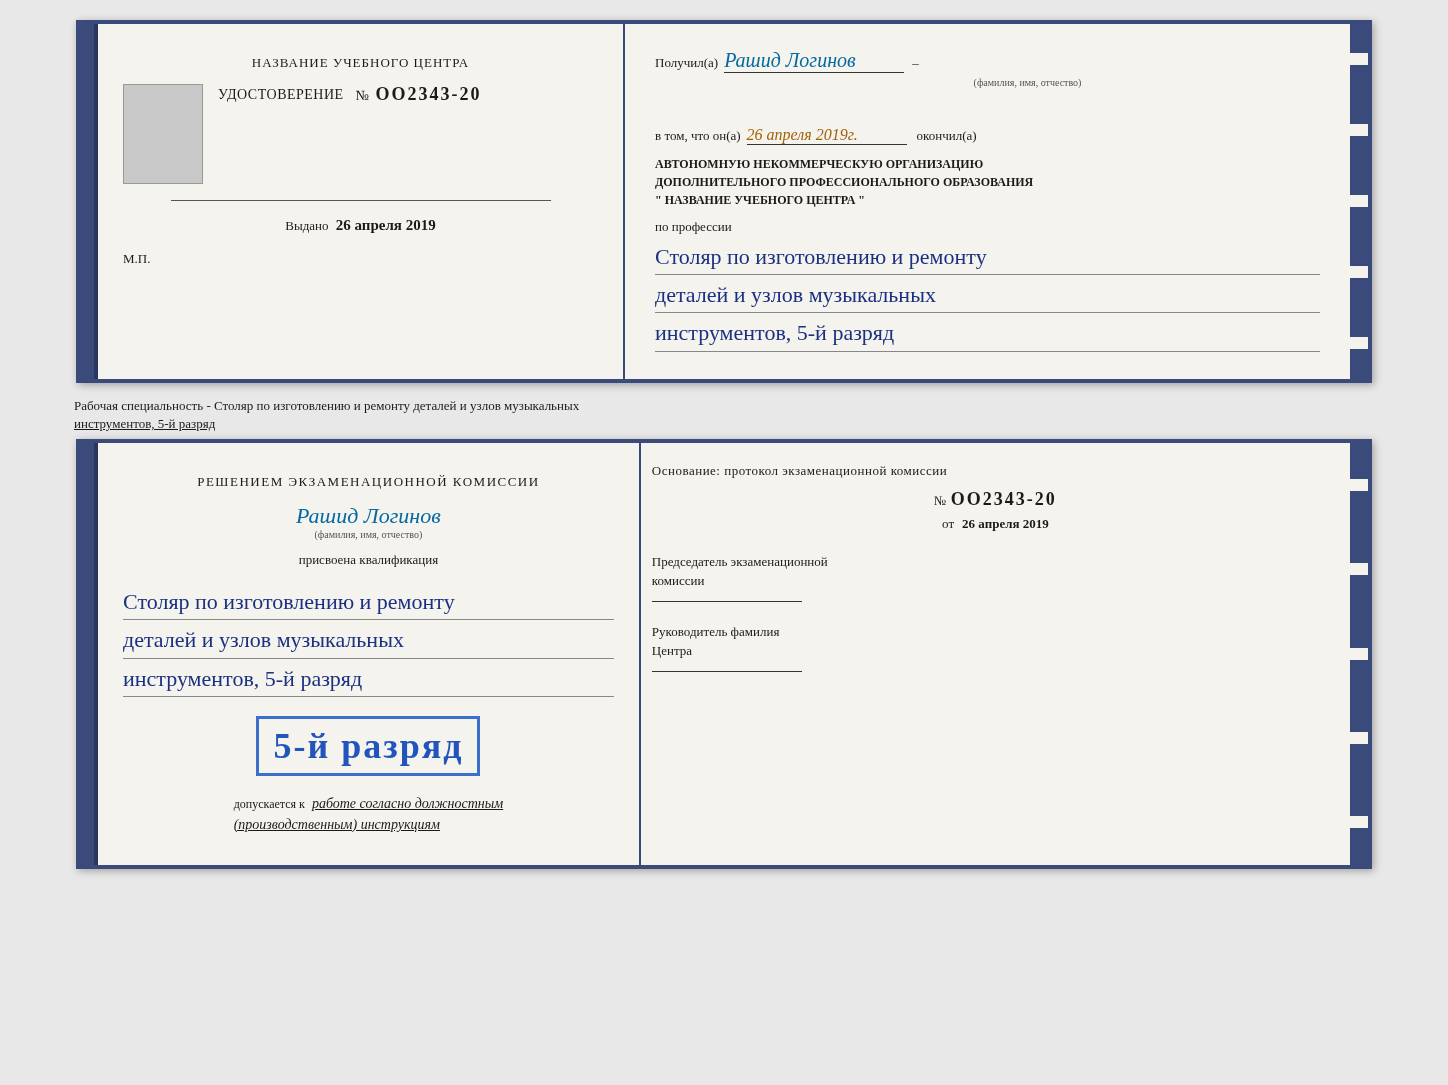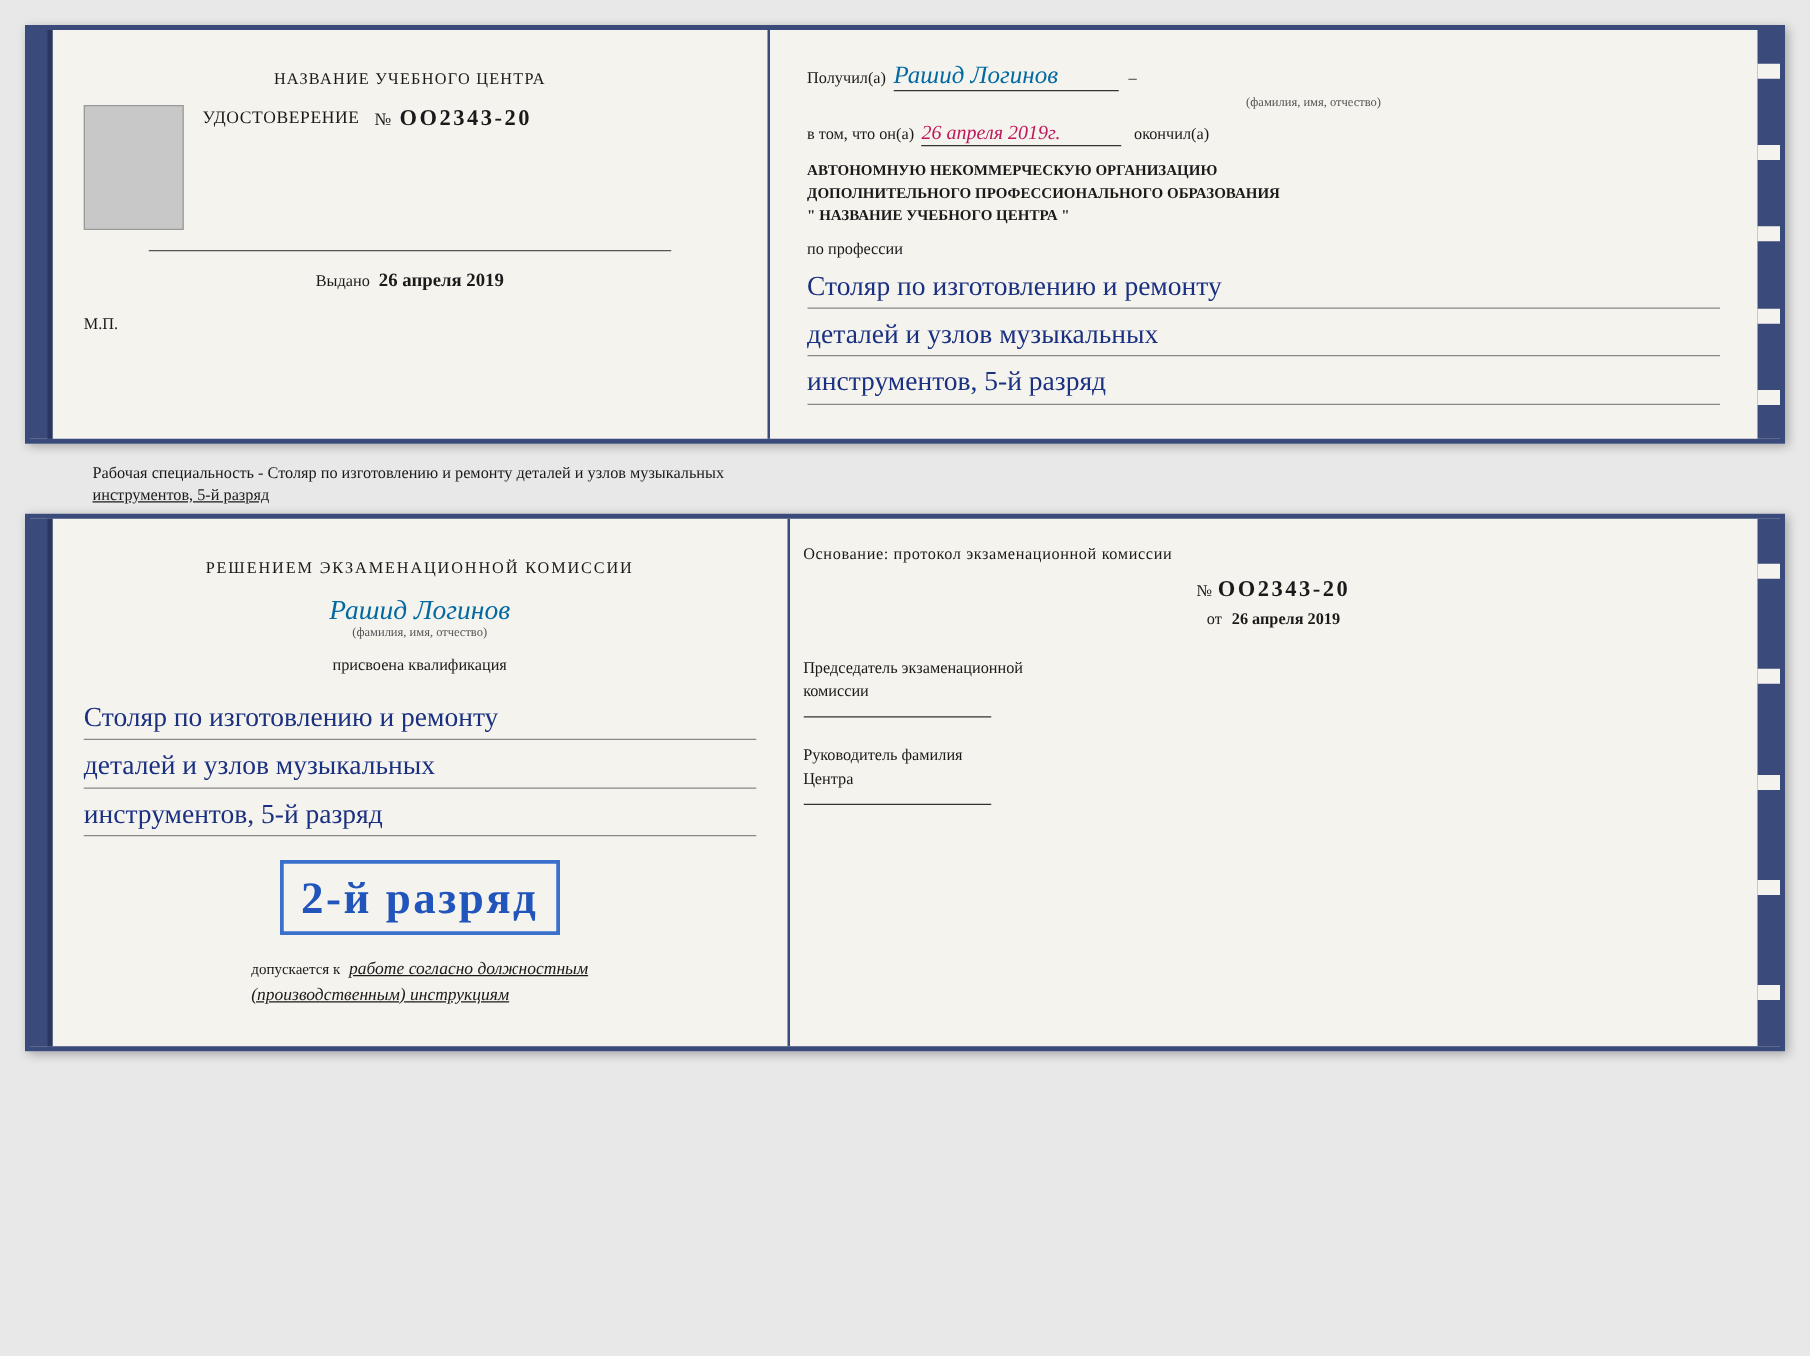--- a/index.html
+++ b/index.html
@@ -9,21 +9,21 @@
       display: flex;
       flex-direction: column;
       align-items: center;
       padding: 20px;
       min-height: 1085px;
       width: 1448px;
     }
 
     
     .document-wrapper {
-      width: 1408px;
+      width: 1296px;
       margin-bottom: 8px;
     }
 
     .document-card {
       display: flex;
       border: 4px solid #3a4a7a;
       background: #f5f3ee;
       position: relative;
       box-shadow: 2px 2px 8px rgba(0,0,0,0.3);
     }
@@ -157,22 +157,23 @@
       font-family: 'Brush Script MT', cursive, Georgia, serif;
       font-size: 20px;
       color: #0369a1;
       font-style: italic;
       font-weight: normal;
     }
 
     .handwritten-small {
       font-family: 'Brush Script MT', cursive, Georgia, serif;
       font-size: 16px;
-      color: #be185d;
+      color: #a16207;
       font-style: italic;
+      margin-top: 28px;
     }
 
     .underline-text {
       border-bottom: 1px solid #333;
       display: inline-block;
       min-width: 200px;
     }
 
     .fio-sub {
       font-size: 10px;
@@ -413,21 +414,21 @@
         </div>
         <div class="profession-label">присвоена квалификация</div>
 
         <div style="width:100%;">
           <span class="qualification-large">Столяр по изготовлению и ремонту</span>
           <span class="qualification-large">деталей и узлов музыкальных</span>
           <span class="qualification-large">инструментов, 5-й разряд</span>
         </div>
 
         <div class="rank-box">
-          <span class="rank-large">2-й разряд</span>
+          <span class="rank-large">5-й разряд</span>
         </div>
 
         <div class="допускается-row">
           <span>допускается к</span>
           <span class="italic-handwritten" style="text-decoration:underline;margin-left:4px;">работе согласно должностным</span><br>
           <span class="italic-handwritten" style="text-decoration:underline;">(производственным) инструкциям</span>
         </div>
       </div>
     </div>
 

